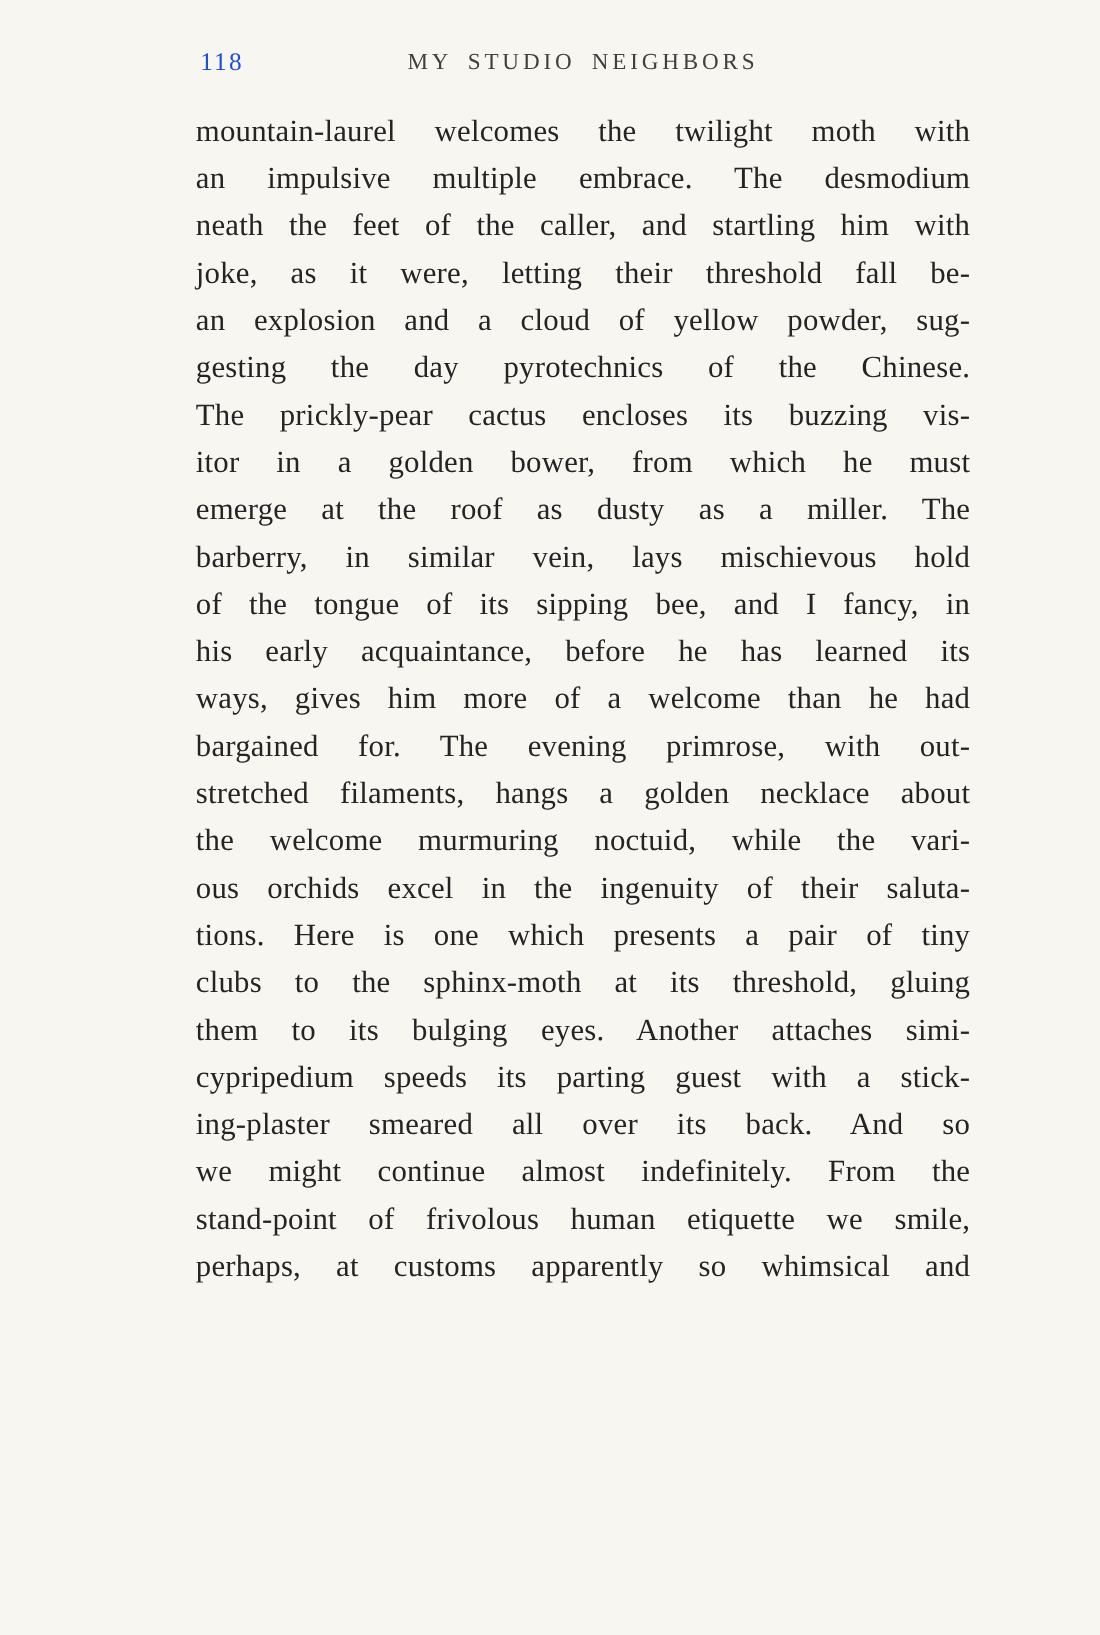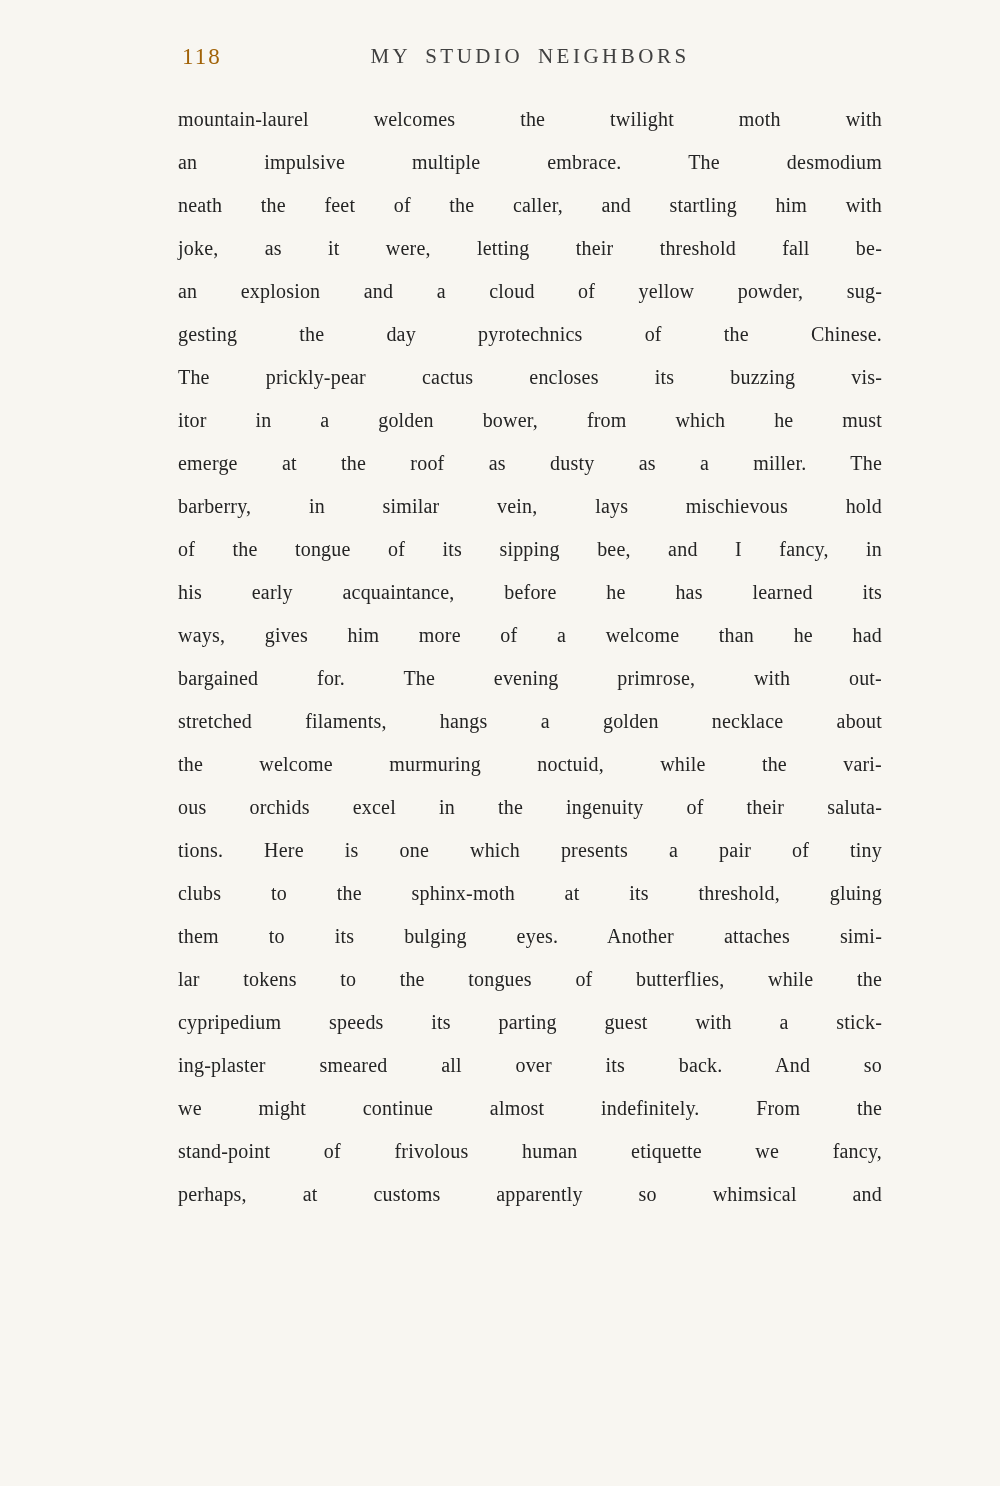--- a/index.html
+++ b/index.html
@@ -25,38 +25,38 @@
     height: 30px;
     display: flex;
     align-items: baseline;
   }
   .page-number {
     position: absolute;
     left: 4px;
     top: 0;
     font-size: 23px;
     letter-spacing: 2px;
-    color: #a16207;
+    color: #1d4ed8;
   }
   .running-head {
     width: 100%;
     text-align: center;
     font-size: 21px;
     letter-spacing: 3.5px;
     word-spacing: 6px;
     color: #404040;
   }
   .content {
     position: absolute;
     top: 98px;
     left: 178px;
     width: 704px;
   }
   .line {
-    font-size: 20px;
+    font-size: 28px;
     line-height: 43px;
     color: #242424;
     text-align: justify;
     text-align-last: justify;
     white-space: normal;
     letter-spacing: 0.2px;
   }
 </style>
 </head>
 <body>
@@ -80,20 +80,19 @@
       <div class="line">of the tongue of its sipping bee, and I fancy, in</div>
       <div class="line">his early acquaintance, before he has learned its</div>
       <div class="line">ways, gives him more of a welcome than he had</div>
       <div class="line">bargained for.  The evening primrose, with out-</div>
       <div class="line">stretched filaments, hangs a golden necklace about</div>
       <div class="line">the welcome murmuring noctuid, while the vari-</div>
       <div class="line">ous orchids excel in the ingenuity of their saluta-</div>
       <div class="line">tions.  Here is one which presents a pair of tiny</div>
       <div class="line">clubs to the sphinx-moth at its threshold, gluing</div>
       <div class="line">them to its bulging eyes.  Another attaches simi-</div>
-      <div class="line">lar tokens to the tongues of butterflies, while the</div>
       <div class="line">cypripedium speeds its parting guest with a stick-</div>
       <div class="line">ing-plaster smeared all over its back.  And so</div>
       <div class="line">we might continue almost indefinitely.  From the</div>
-      <div class="line">stand-point of frivolous human etiquette we fancy,</div>
+      <div class="line">stand-point of frivolous human etiquette we smile,</div>
       <div class="line">perhaps, at customs apparently so whimsical and</div>
     </div>
 </div>
 
 </body></html>

